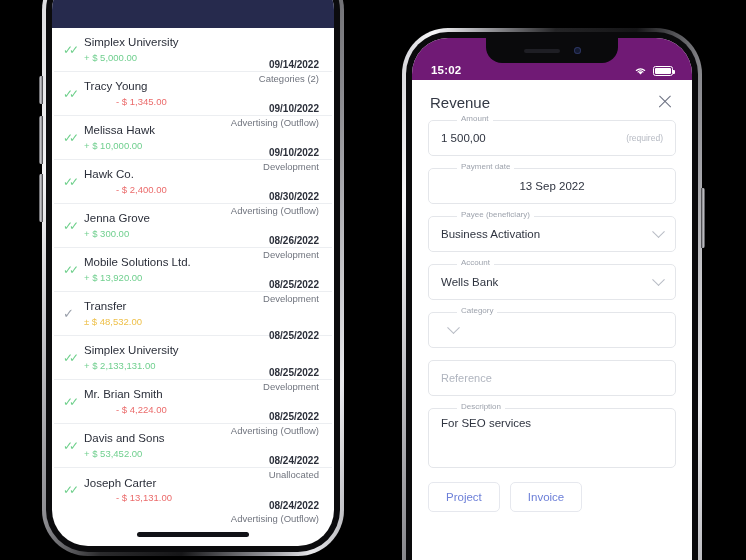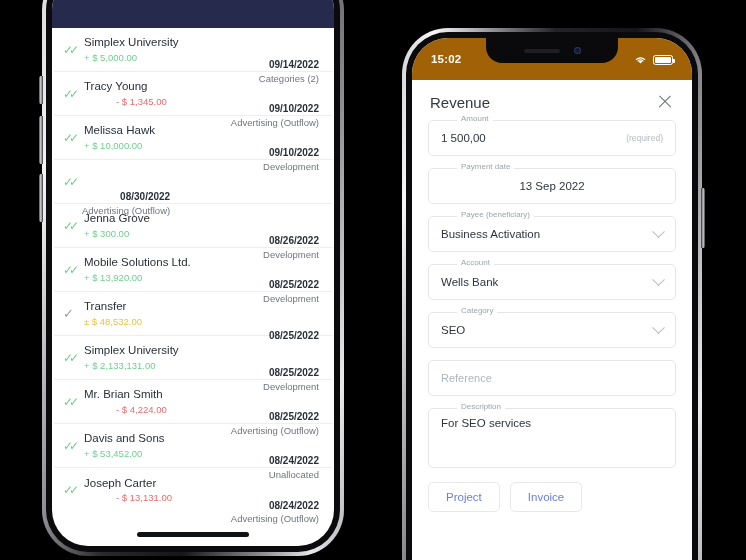--- a/index.html
+++ b/index.html
@@ -161,26 +161,26 @@
     right: -3px;
     top: 160px;
     width: 4px;
     height: 60px;
     border-radius: 0 2px 2px 0;
     background: linear-gradient(270deg,#3c3c40,#c2c2c6 40%,#86868b 70%,#2a2a2d);
   }
 
   .statusbar {
     height: 42px;
-    background: #a16207;
+    background: #701a75;
     position: relative;
     display: flex;
     align-items: flex-end;
     justify-content: space-between;
-    padding: 0 19px 15px 19px;
+    padding: 0 19px 4px 19px;
   }
   .notch {
     position: absolute;
     top: 0;
     left: 50%;
     transform: translateX(-50%);
     width: 132px;
     height: 25px;
     background: #0a0a0c;
     border-radius: 0 0 16px 16px;
@@ -378,20 +378,24 @@
               <div class="txn-name">Melissa Hawk</div>
               <div class="txn-amt amt-pos">+ $ 10,000.00</div>
             </div>
             <div class="txn-side">
               <div class="txn-date">09/10/2022</div>
               <div class="txn-cat">Development</div>
             </div>
           </div>
           <div class="txn-row">
             <div class="check">✓✓</div>
+            <div class="txn-main">
+              <div class="txn-name">Hawk Co.</div>
+              <div class="txn-amt amt-neg">- $ 2,400.00</div>
+            </div>
             <div class="txn-side">
               <div class="txn-date">08/30/2022</div>
               <div class="txn-cat">Advertising (Outflow)</div>
             </div>
           </div>
           <div class="txn-row">
             <div class="check">✓✓</div>
             <div class="txn-main">
               <div class="txn-name">Jenna Grove</div>
               <div class="txn-amt amt-pos">+ $ 300.00</div>
@@ -516,21 +520,20 @@
               <div class="field-value">Business Activation</div>
               <div class="chev"></div>
             </div>
             <div class="field">
               <div class="field-label">Account</div>
               <div class="field-value">Wells Bank</div>
               <div class="chev"></div>
             </div>
             <div class="field">
               <div class="field-label">Category</div>
-              <div class="field-value">SEO</div>
               <div class="chev"></div>
             </div>
             <div class="field">
               <div class="placeholder">Reference</div>
             </div>
             <div class="field tall">
               <div class="field-label">Description</div>
               <div class="field-value">For SEO services</div>
             </div>
           </div>

